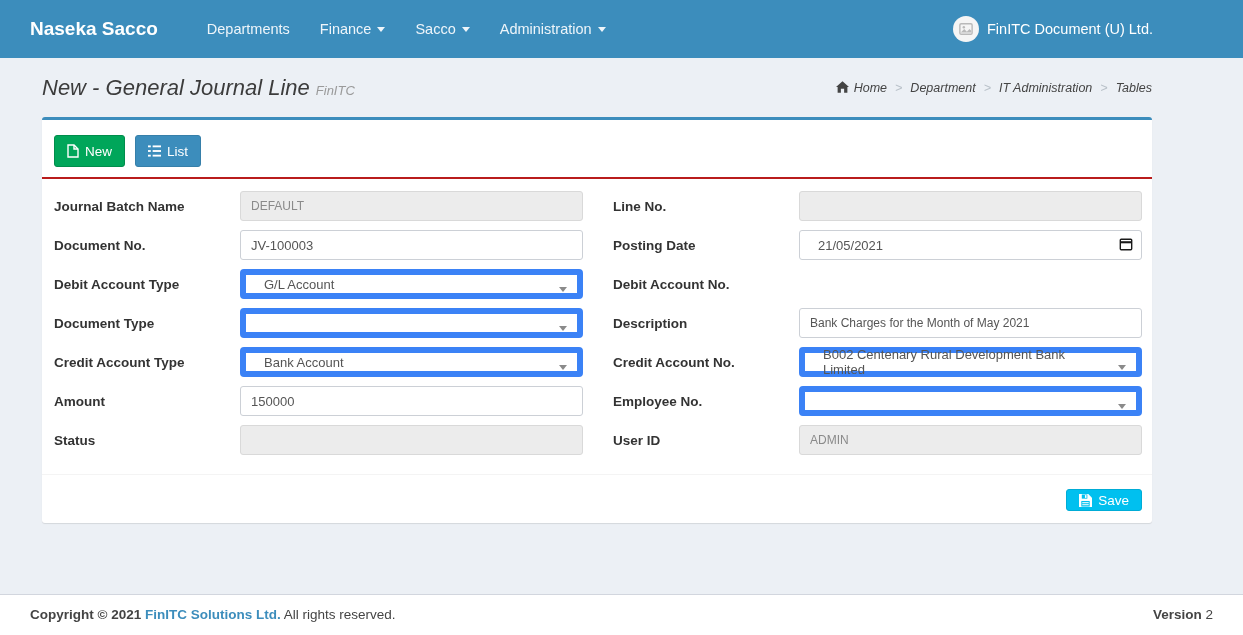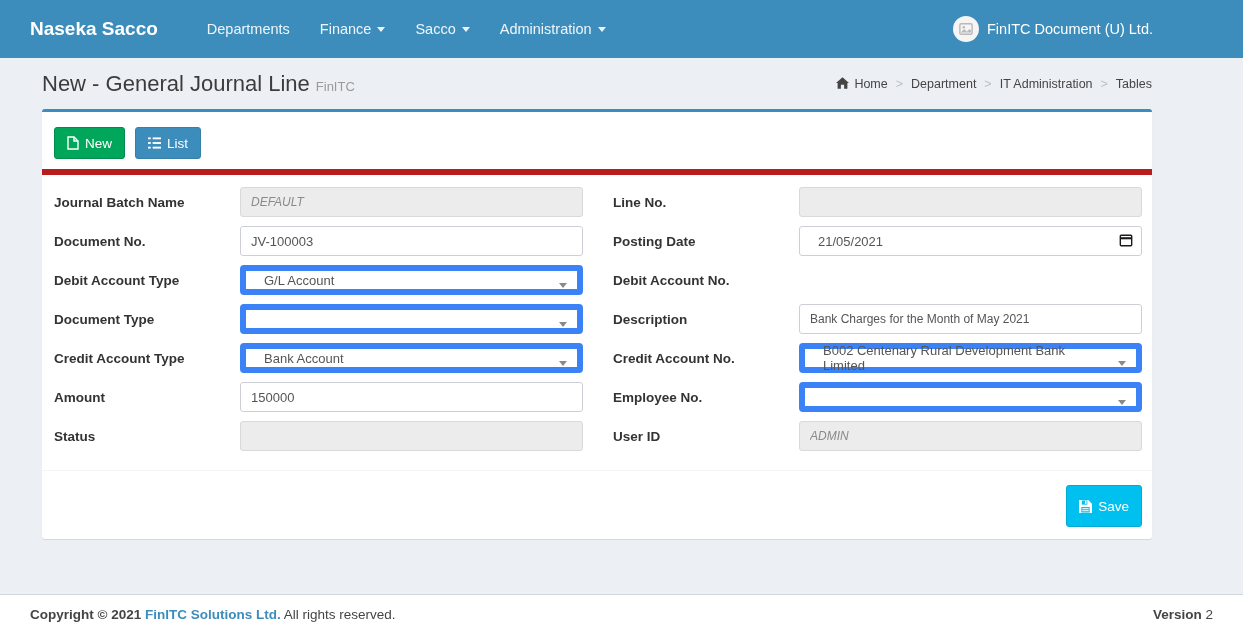--- a/index.html
+++ b/index.html
@@ -27,50 +27,50 @@
     border-left:4px solid transparent; border-right:4px solid transparent;
     border-top:5px solid #eef5fa;
   }
   .nav-right { margin-left:auto; margin-right:60px; display:flex; align-items:center; gap:8px; color:#fff; font-size:14.5px; cursor:pointer; }
   .avatar {
     width:26px; height:26px; border-radius:50%; background:#f5f5f5;
     display:flex; align-items:center; justify-content:center; color:#b9b9b9;
   }
   
   .content { margin:0 91px 0 42px; }
-  .page-head { height:51px; display:flex; align-items:center; justify-content:space-between; }
+  .page-head { height:59px; display:flex; align-items:center; justify-content:space-between;font-style:italic; }
   .page-title { font-size:22px; color:#3c3c3c; font-weight:400; }
   .page-subtitle { font-size:13px; color:#9a9a9a; margin-left:6px; }
   .breadcrumb { display:flex; align-items:center; gap:8px; font-size:12.5px; color:#444; }
   .crumb { cursor:pointer; display:flex; gap:5px; }
   .crumb-sep { color:#b8c0c8; }
   
   .card {
     background:#fff; border-top:3px solid #3c8dbc; border-radius:3px;
     box-shadow:0 1px 1px rgba(0,0,0,0.1);
   }
-  .card-header { padding:15px 12px 10px; border-bottom:6px solid #b91c1c; display:flex; gap:10px; }
+  .card-header { padding:15px 12px 10px; border-bottom:2px solid #b91c1c; display:flex; gap:10px; }
   .btn {
     display:inline-flex; align-items:center; gap:6px;
     font-size:13.5px; color:#fff; padding:0 12px; height:32px;
     border-radius:3px; border:1px solid rgba(0,0,0,0.15); cursor:pointer;
     font-family:inherit;
   }
   .btn-new { background:#00a65a; border-color:#008d4c; }
   .btn-list { background:#3c8dbc; border-color:#367fa9; }
-  .btn-save { background:#00c0ef; border-color:#00acd6; height:42px; }
+  .btn-save { background:#00c0ef; border-color:#00acd6; height:22px; }
   
   .form-area { padding:12px 10px 0 12px; display:grid; grid-template-columns:1fr 1fr; column-gap:30px; }
   .field { display:grid; grid-template-columns:186px 1fr; align-items:center; margin-bottom:9px; }
   .field > label { font-weight:bold; font-size:13.5px; color:#333; }
   .input {
     height:30px; width:100%; border:1px solid #ccd0d6; border-radius:3px;
     padding:0 10px; font-size:13px; color:#555; font-family:inherit; background:#fff;
   }
-  .input:disabled { background:#ececec; border-color:#d9d9d9; color:#8a8a8a;font-style:italic; }
+  .input:disabled { background:#ececec; border-color:#d9d9d9; color:#8a8a8a; }
   .input.small-text { font-size:12px; }
   .select {
     height:30px; border:6px solid #3b82f6; border-radius:4px; background:#fff;
     display:flex; align-items:center; padding:0 28px 0 18px; position:relative;
     font-size:13px; color:#555; cursor:pointer;
   }
   .select .caret {
     position:absolute; right:10px; top:12px; width:0; height:0;
     border-left:4px solid transparent; border-right:4px solid transparent;
     border-top:5px solid #8a8a8a;

